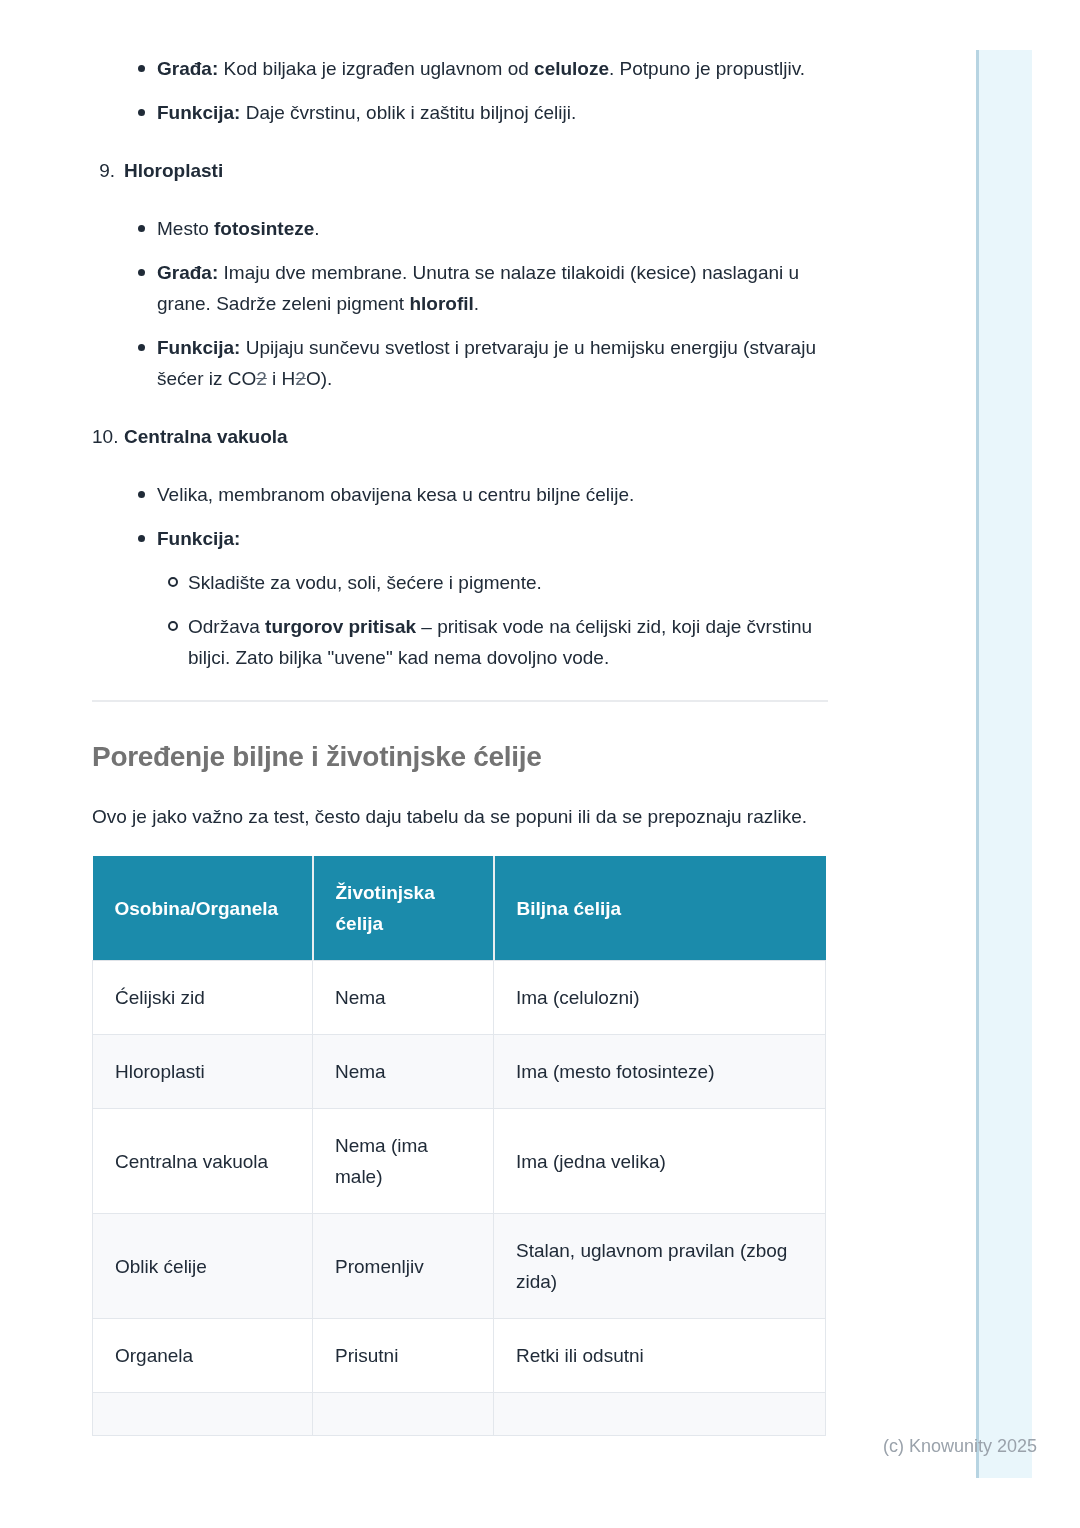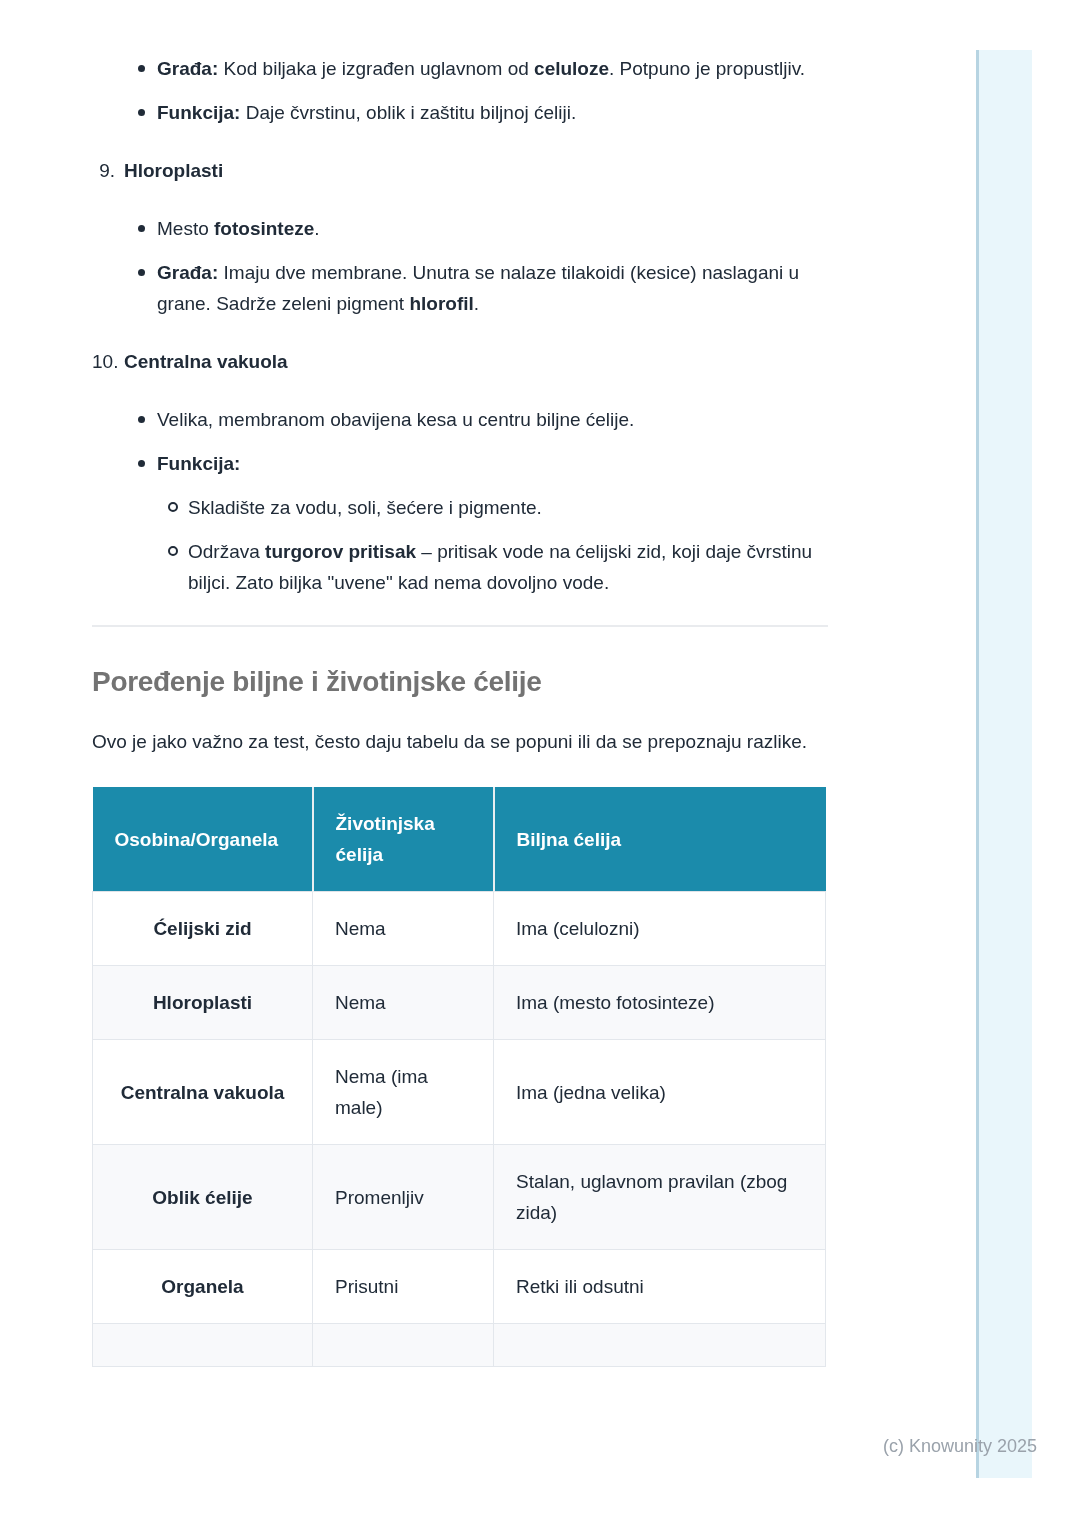--- a/index.html
+++ b/index.html
@@ -62,21 +62,21 @@
     margin: 39px 0 0 0;
     font-size: 28px;
     line-height: 32px;
     font-weight: 700;
     color: #737373;
     letter-spacing: -0.3px;
   }
   .intro { margin: 28px 0 0 0; width: 736px; }
   
   .cmp-table {
-    margin-top: 30px;
+    margin-top: 24px;
     width: 733px;
     border-collapse: collapse;
     table-layout: fixed;
     border-radius: 22px;
   }
   .cmp-table col.c1 { width: 220px; }
   .cmp-table col.c2 { width: 181px; }
   .cmp-table col.c3 { width: 332px; }
   .cmp-table th {
     background: #1b8bab;
@@ -89,21 +89,21 @@
     border-bottom: 1px solid #dfe3e8;
   }
   .cmp-table th:first-child { border-left: none; }
   .cmp-table td {
     border: 1px solid #e3e7ec;
     padding: 21px 22px;
     vertical-align: middle;
     background: #ffffff;
   }
   .cmp-table tbody tr:nth-child(even) td { background: #f8f9fb; }
-  .cmp-table td:first-child { font-weight: 700; text-align: center; }
+  .cmp-table td:first-child { font-weight: 400; }
   
   .side-strip {
     position: absolute;
     left: 976px;
     top: 50px;
     width: 56px;
     height: 1428px;
     background: #e9f6fb;
     border-left: 3px solid #b7d4e2;
     box-sizing: border-box;
@@ -141,20 +141,23 @@
       <span class="sec-title">Hloroplasti</span>
     </div>
 
     <ul class="b-list">
       <li class="b-item">
         <span><span>Mesto </span><span style="font-weight: 700;">fotosinteze</span><span>.</span></span>
       </li>
       <li class="b-item">
         <span><span style="font-weight: 700;">Građa:</span><span> Imaju dve membrane. Unutra se nalaze tilakoidi (kesice) naslagani u grane. Sadrže zeleni pigment </span><span style="font-weight: 700;">hlorofil</span><span>.</span></span>
       </li>
+      <li class="b-item">
+        <span><span style="font-weight: 700;">Funkcija:</span><span> Upijaju sunčevu svetlost i pretvaraju je u hemijsku energiju (stvaraju šećer iz CO</span><span style="text-decoration: line-through; color: rgb(90, 101, 114);">2</span><span> i H</span><span style="text-decoration: line-through; color: rgb(90, 101, 114);">2</span><span>O).</span></span>
+      </li>
     </ul>
 
     <div class="sec-header">
       <span class="sec-num">10.</span>
       <span class="sec-title">Centralna vakuola</span>
     </div>
 
     <ul class="b-list">
       <li class="b-item">
         <span><span>Velika, membranom obavijena kesa u centru biljne ćelije.</span></span>

